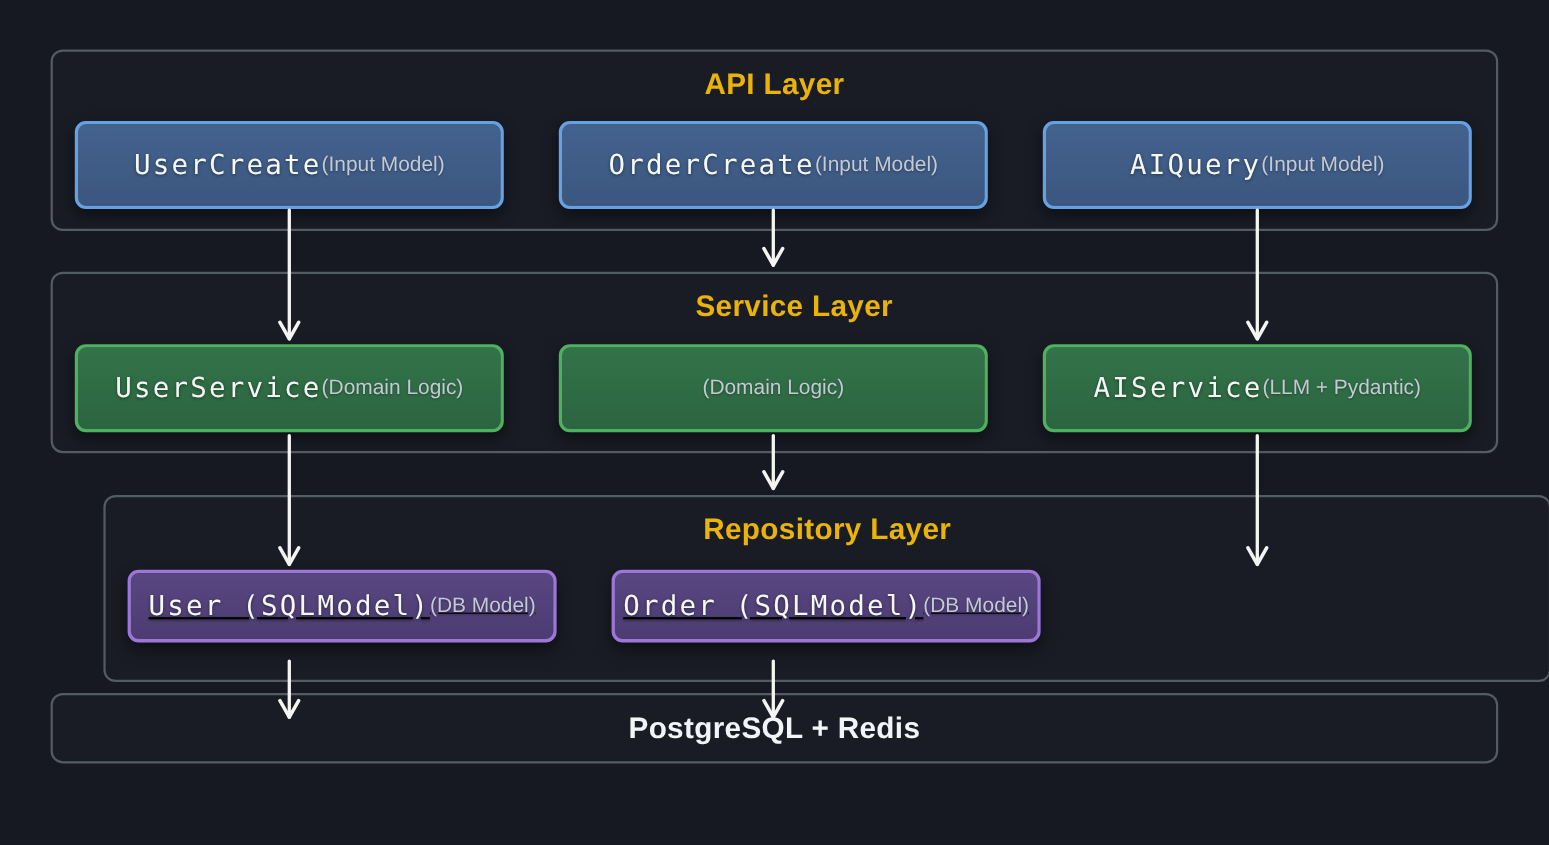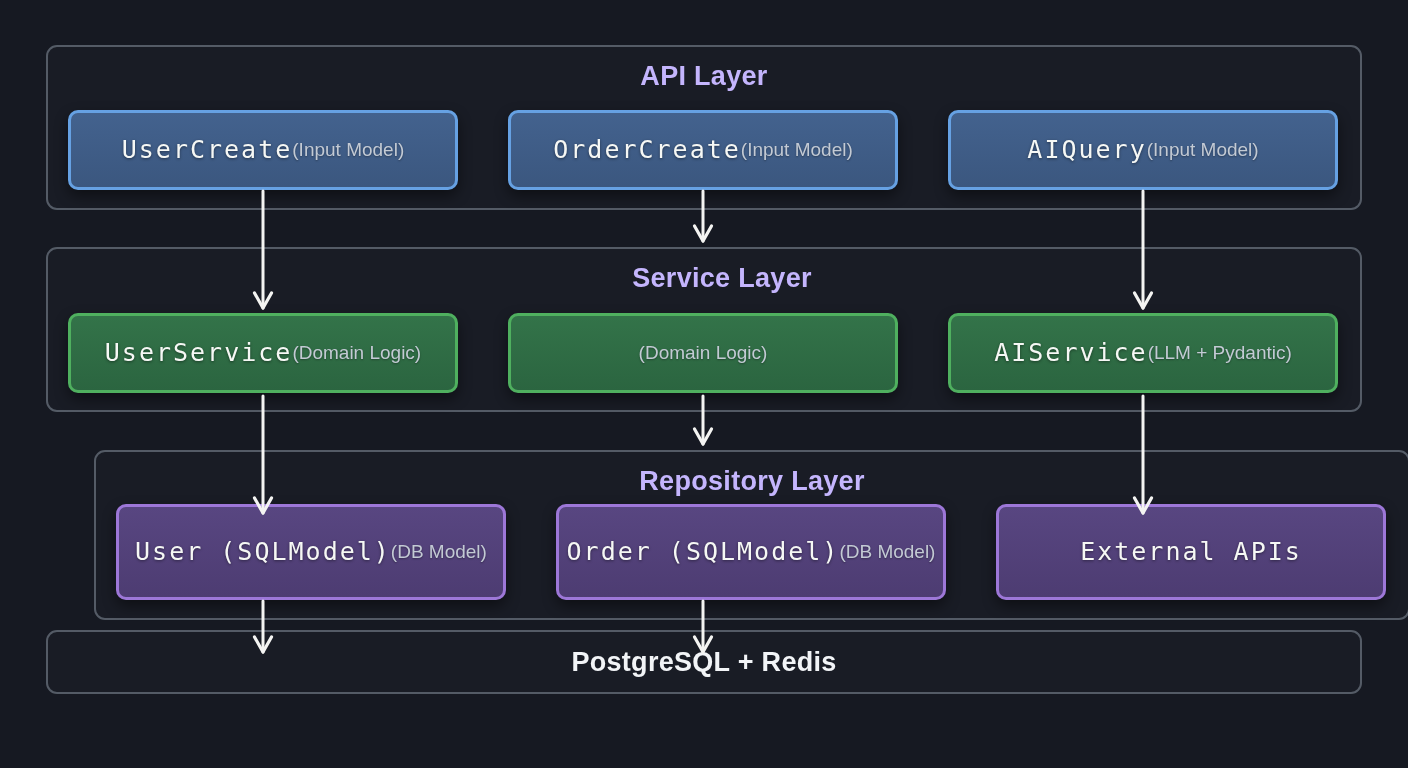--- a/index.html
+++ b/index.html
@@ -26,41 +26,41 @@
     border-radius: 11px;
     background: rgba(255,255,255,0.015);
   }
   .layer-title {
     margin: 0;
     padding-top: 14px;
     text-align: center;
     font-size: 27px;
     font-weight: 600;
     letter-spacing: 0.3px;
-    color: #c4b5fd;
+    color: #eab308;
   }
   #layer-api        { top: 45px;  height: 165px; }
   #layer-service    { top: 247px; height: 165px; padding-left: 36px; }
   #layer-repository { top: 450px; height: 170px; margin-left: 48px; }
   .node {
     position: absolute;
     width: 390px;
     height: 80px;
     box-sizing: border-box;
     border-radius: 10px;
     border: 3px solid;
     display: flex;
     flex-direction: row;
     align-items: center;
     justify-content: center;
     box-shadow: 0 6px 14px rgba(0,0,0,0.45);
   }
   #layer-api .node        { top: 63px; }
   #layer-service .node    { top: 64px; }
-  #layer-repository .node { top: 52px; height: 96px; }
+  #layer-repository .node { top: 66px; height: 66px; text-decoration: underline; }
   .node.c1 { left: 20px; }
   .node.c2 { left: 460px; }
   .node.c3 { left: 900px; }
   .node.blue {
     background: linear-gradient(180deg, #43628e 0%, #3b577f 100%);
     border-color: #66a1e3;
   }
   .node.green {
     background: linear-gradient(180deg, #337349 0%, #2b6540 100%);
     border-color: #4fb05f;
@@ -156,23 +156,20 @@
   <section class="layer" id="layer-repository">
     <h2 class="layer-title">Repository Layer</h2>
     <div class="node purple c1">
       <div class="node-title">User (SQLModel)</div>
       <div class="node-sub">(DB Model)</div>
     </div>
     <div class="node purple c2">
       <div class="node-title">Order (SQLModel)</div>
       <div class="node-sub">(DB Model)</div>
     </div>
-    <div class="node purple c3">
-      <div class="node-title">External APIs</div>
-    </div>
   </section>
 
   <footer class="datastore">
     <h2 class="datastore-title">PostgreSQL + Redis</h2>
   </footer>
 
   <svg class="arrows" width="1408" height="768" viewBox="0 0 1408 768" xmlns="http://www.w3.org/2000/svg">
     <defs>
       <marker id="arrowhead" markerUnits="userSpaceOnUse" markerWidth="26" markerHeight="26" refX="18" refY="11" orient="auto">
         <path d="M3,2.5 L18,11 L3,19.5" fill="none" stroke="#f4f4f2" stroke-width="3.2" stroke-linecap="round" stroke-linejoin="round"></path>

